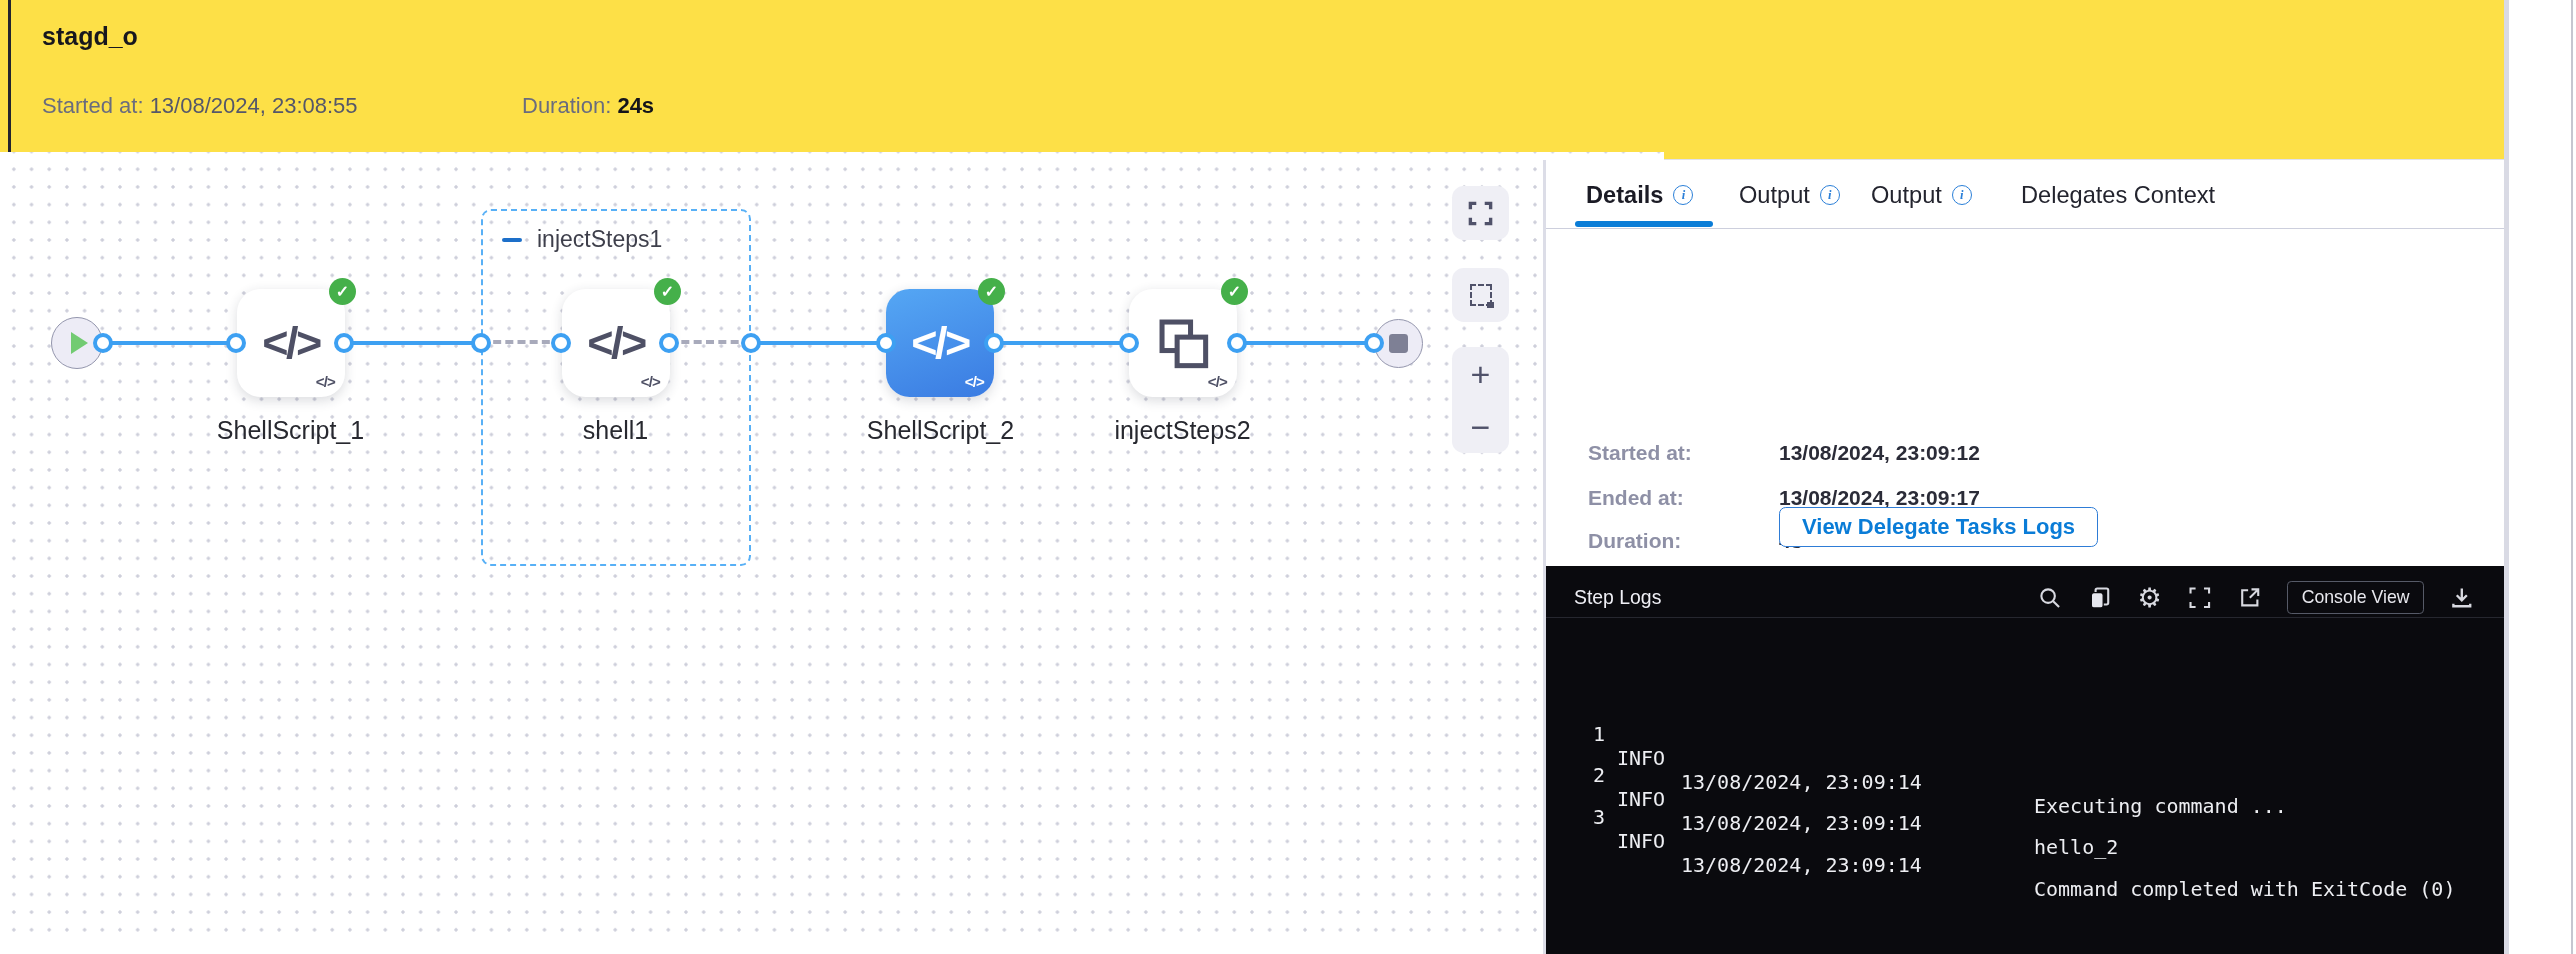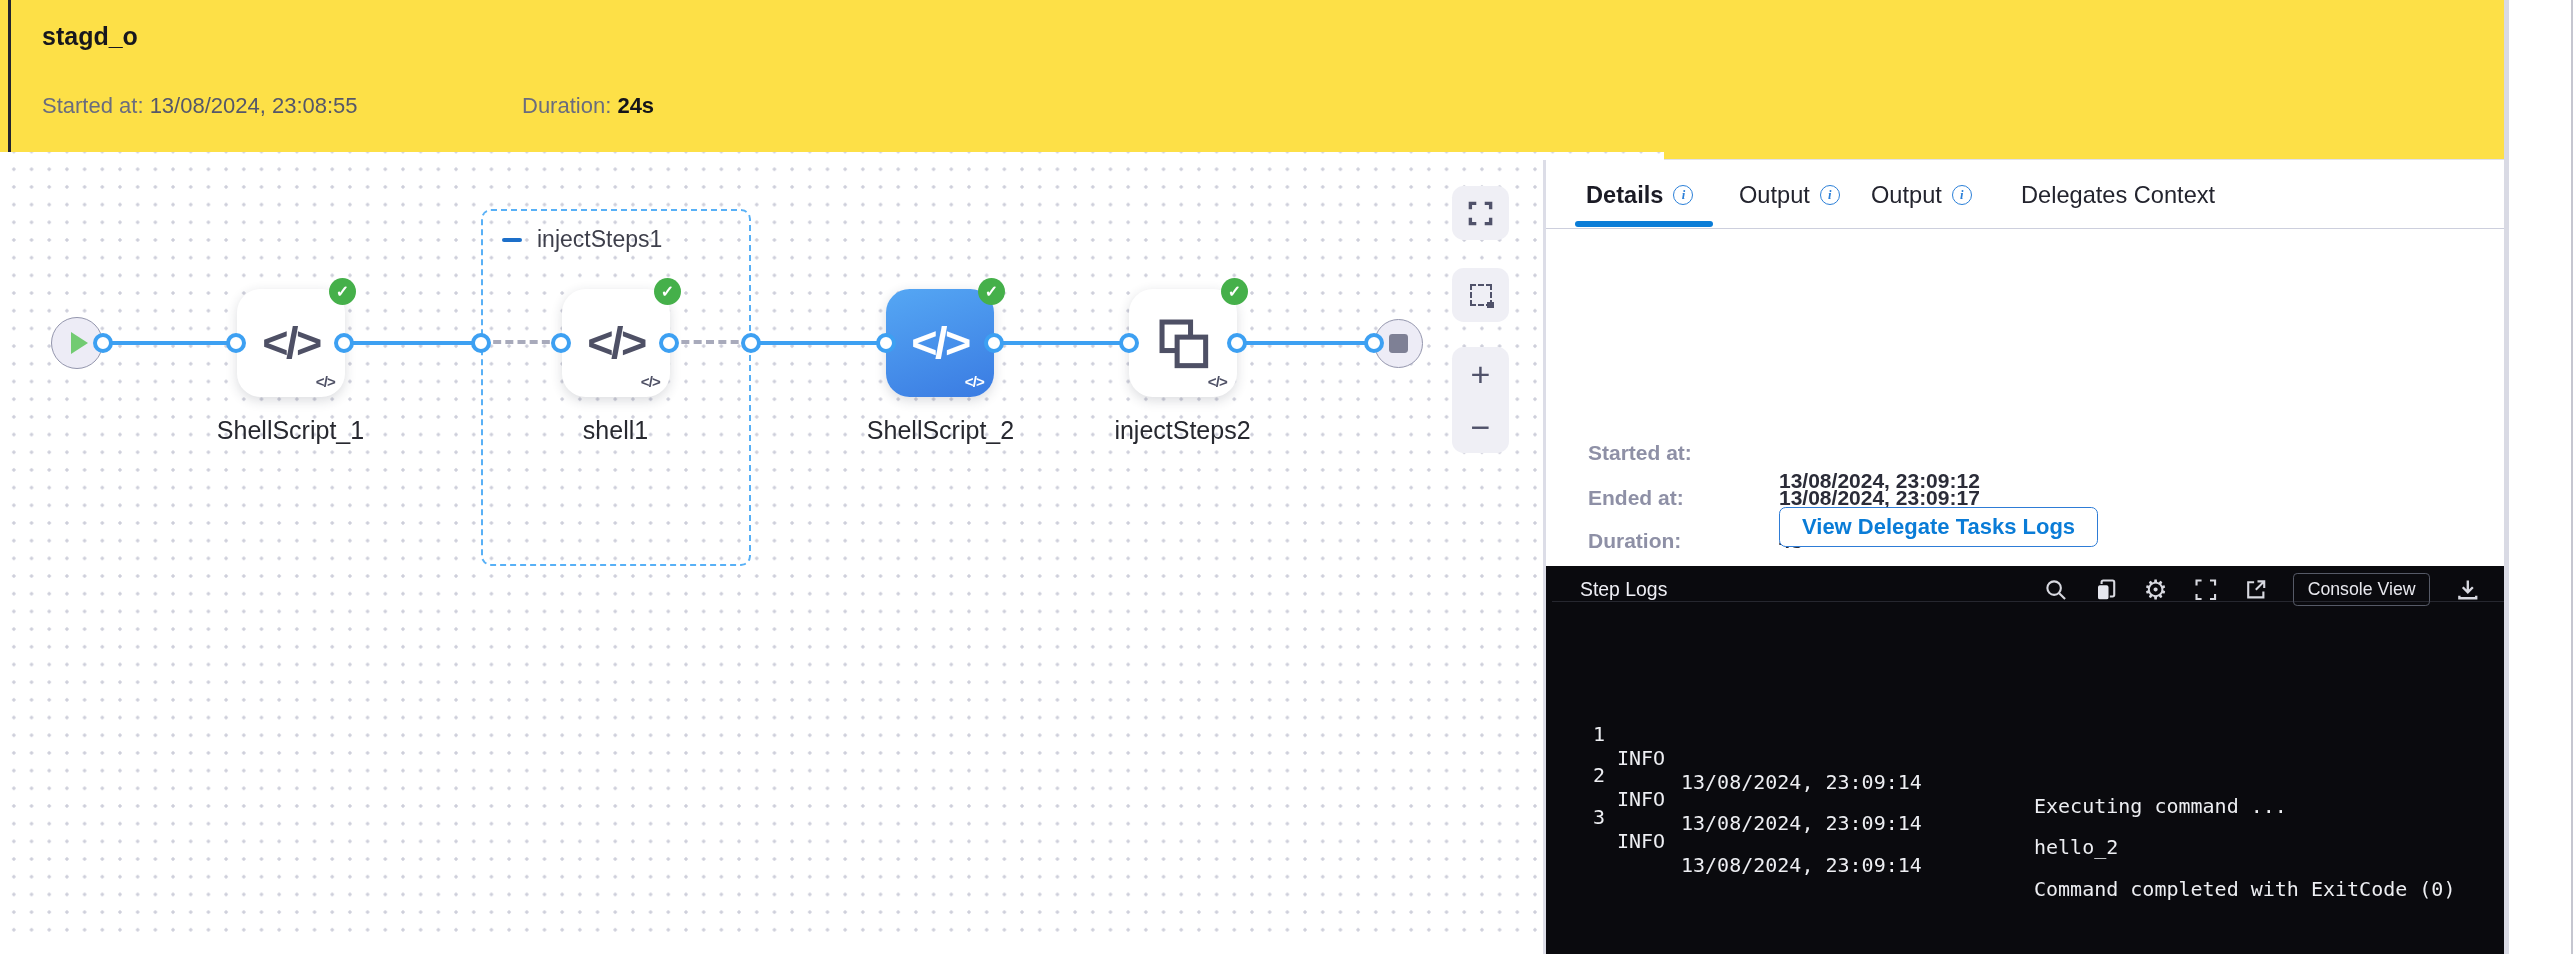--- a/index.html
+++ b/index.html
@@ -82,22 +82,22 @@
 
   .detail-row-label { position:absolute; left:42px; font-size:21px; font-weight:600; color:#8E90A6; }
   .detail-row-value { position:absolute; left:233px; font-size:21px; font-weight:700; color:#2B2C38; }
   .link { color:#0A7CD7; }
   #delegate-btn { position:absolute; left:233px; top:345px; height:40px; padding:0 22px; background:#fff;
                   border:1.7px solid #2E7CD6; border-radius:6.7px; color:#0A7CD7; font-size:22px; font-weight:700;
                   display:flex; align-items:center; cursor:pointer; font-family:"Liberation Sans", sans-serif; }
 
   
   #logs-panel { position:absolute; left:0; top:404px; width:958px; height:389px; background:#0A0A0E; }
-  #logs-header { position:absolute; left:0; top:0; width:100%; height:36px; border-bottom:1.7px solid #26272F;
-                 display:flex; align-items:center; padding:12px 30px 0 28px;margin-left:6px; }
+  #logs-header { position:absolute; left:0; top:0; width:100%; height:52px; border-bottom:1.7px solid #26272F;
+                 display:flex; align-items:center; padding:12px 30px 0 28px; }
   #logs-title { font-size:19.4px; color:#EFEFF5; }
   #logs-toolbar { margin-left:auto; display:flex; align-items:center; gap:25px; }
   .tool-icon { width:25px; height:25px; display:flex; align-items:center; justify-content:center; cursor:pointer; }
   .tool-icon svg { display:block; }
   #console-view-btn { border:1.7px solid #565A67; border-radius:4.2px; color:#E8E8EE; font-size:17.7px;
                       padding:5px 13.5px; cursor:pointer; }
   .log-row { position:absolute; left:0; width:100%; height:29px; font-family:"DejaVu Sans Mono", monospace;
              font-size:20px; color:#EDEEF2; white-space:pre; }
   .log-num { position:absolute; left:34px; width:25px; text-align:right; }
   .log-level { position:absolute; left:71px; }
@@ -215,21 +215,21 @@
       <span>Output</span>
       <span class="info-icon">i</span>
     </div>
     <div class="tab" id="tab-exec">
       <span>Delegates Context</span>
     </div>
     <div id="tab-underline"></div>
   </div>
 
   <div class="detail-row-label" style="top:279px;">Started at:</div>
-  <div class="detail-row-value" style="top:279px;margin-top:28px;">13/08/2024, 23:09:12</div>
+  <div class="detail-row-value" style="top:279px;">13/08/2024, 23:09:12</div>
 
   <div class="detail-row-label" style="top:324px;">Ended at:</div>
   <div class="detail-row-value" style="top:324px;">13/08/2024, 23:09:17</div>
 
   <div class="detail-row-label" style="top:367px;">Duration:</div>
   <div class="detail-row-value" style="top:367px;">4s</div>
 
   <div class="detail-row-label" style="top:407px;">Timeout:</div>
   <div class="detail-row-value" style="top:407px;">10m</div>
 

